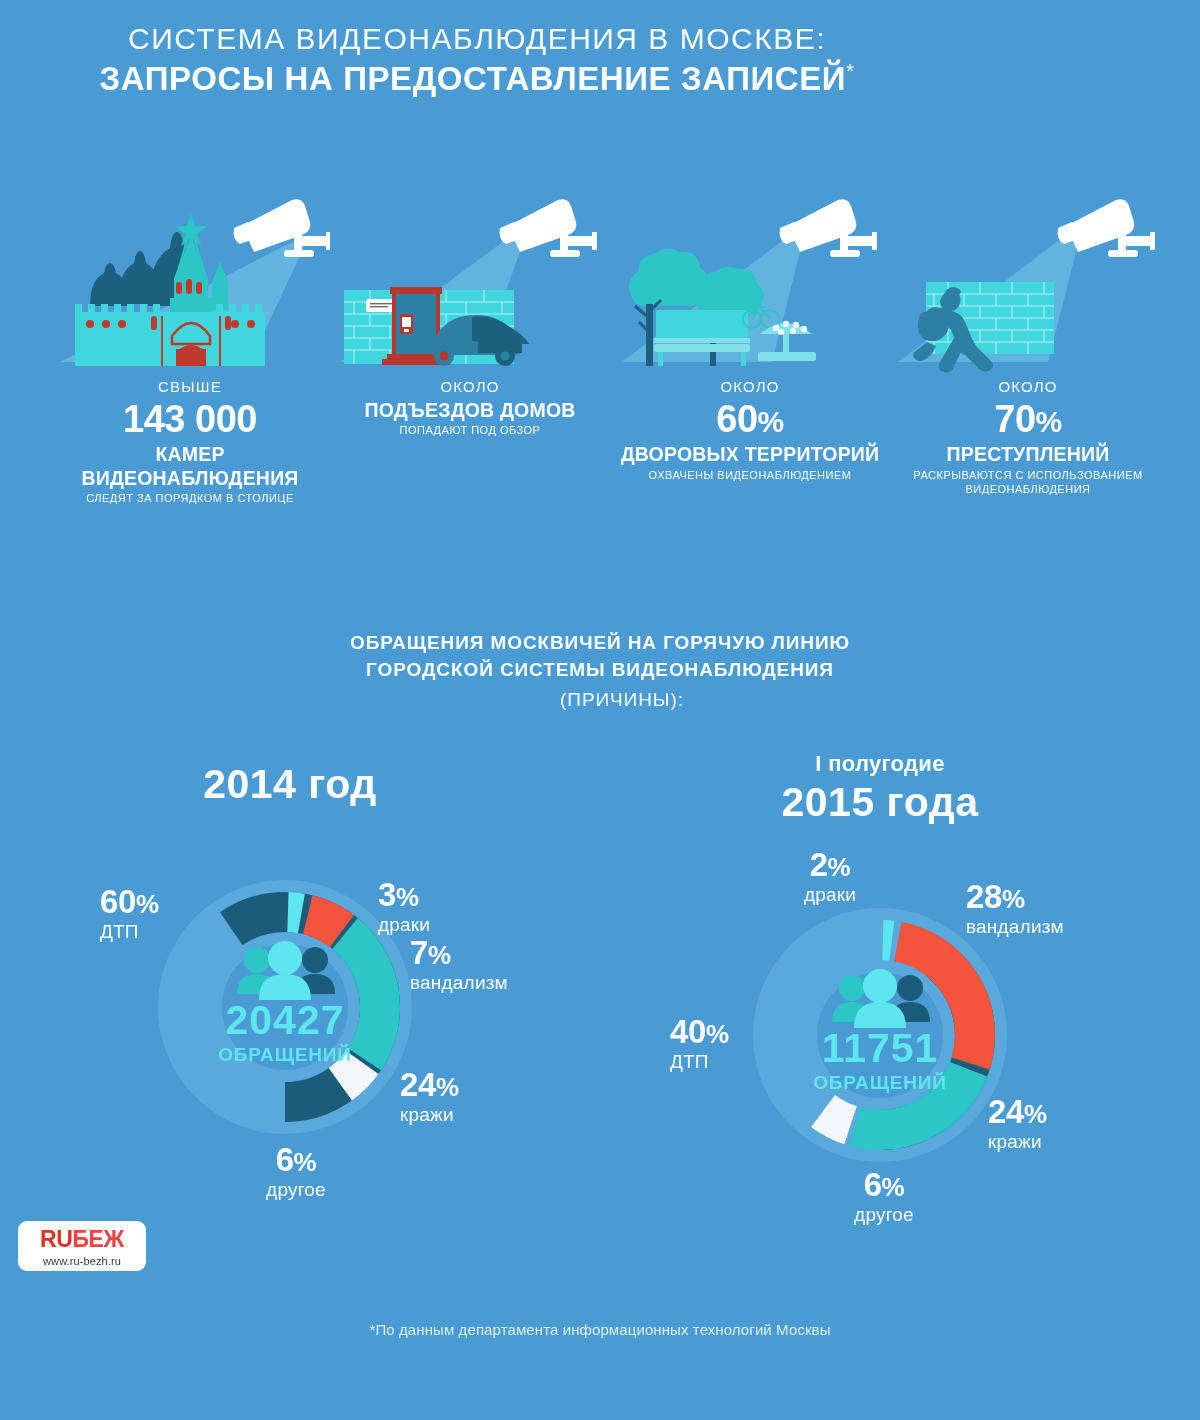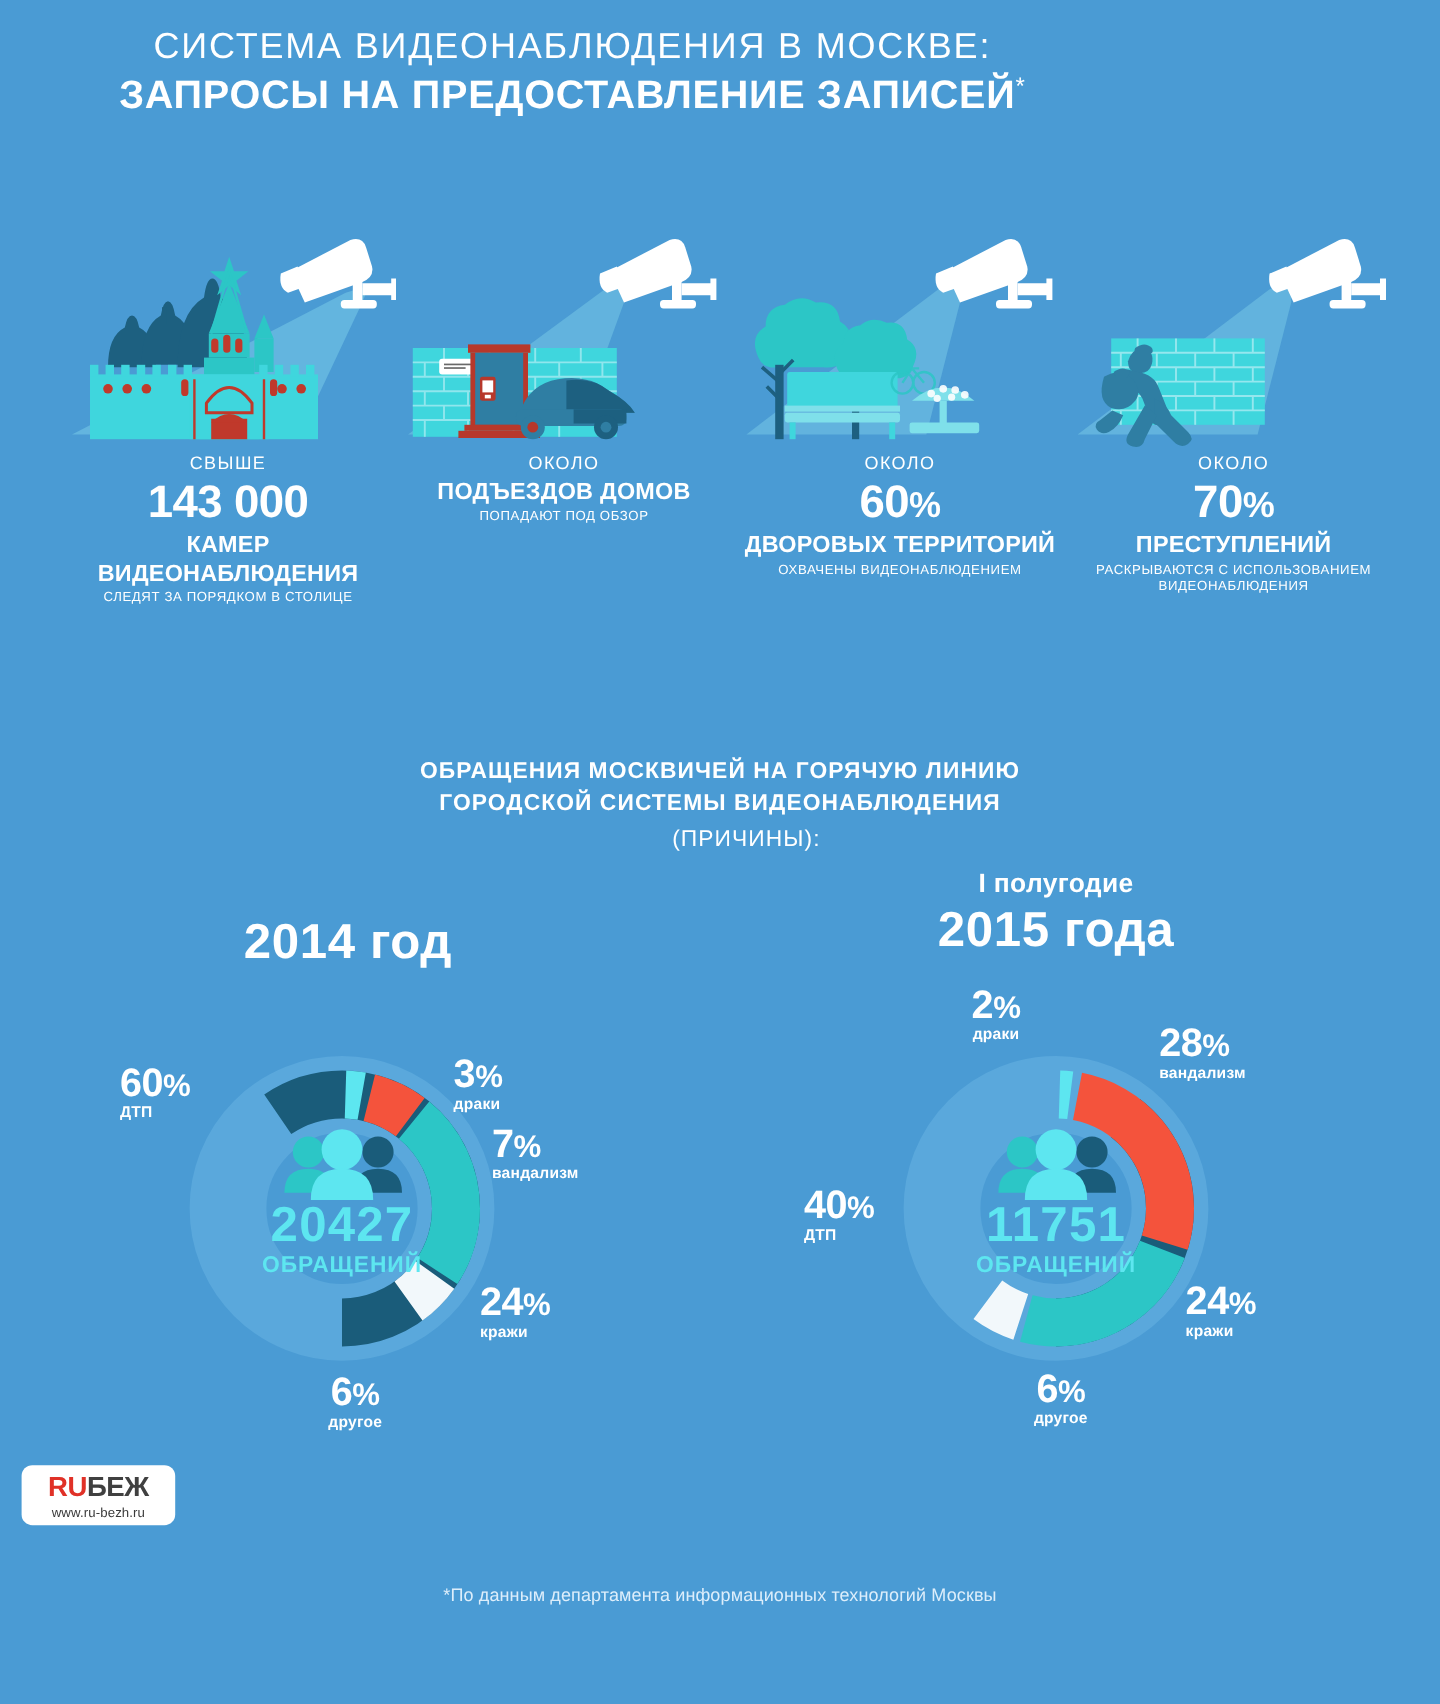--- a/index.html
+++ b/index.html
@@ -48,33 +48,33 @@
   .donut-wrap { position: absolute; }
   .donut-wrap svg { display: block; }
 
   .center-num { position: absolute; width: 100%; text-align: center; color: #5de6f0; }
   .center-num .n { font-size: 41px; font-weight: bold; letter-spacing: 1px; line-height: 1.0; }
   .center-num .w { font-size: 19px; font-weight: bold; letter-spacing: 0.8px; line-height: 1.5; }
 
   .lab { position: absolute; color: #ffffff; }
   .lab .v { font-size: 33px; font-weight: bold; line-height: 1.0; letter-spacing: -0.4px; }
   .lab .v .pct { font-size: 26px; }
-  .lab .t { font-size: 13px; font-weight: 700; line-height: 1.45; letter-spacing: 0.2px; }
+  .lab .t { font-size: 19px; font-weight: 400; line-height: 1.45; letter-spacing: 0.2px; }
   .lab.left  { text-align: left; }
   .lab.ctr   { text-align: center; }
 
   
   .logo {
     position: absolute; left: 18px; top: 1221px;
     width: 128px; height: 50px; background: #ffffff;
     border-radius: 9px; padding-top: 7px; text-align: center;
   }
   .logo .wordmark { font-size: 23px; font-weight: bold; letter-spacing: -0.4px; line-height: 1.0; }
   .logo .wordmark .ru { color: #e03127; }
-  .logo .wordmark .bz { color: #404040; }
+  .logo .wordmark .bz { color: #ef4444; }
   .logo .url { font-size: 11px; color: #3a3a3a; letter-spacing: 0.1px; margin-top: 4px; }
 
   
   .footnote {
     position: absolute; left: 0; top: 1321px; width: 1200px;
     text-align: center; color: #ddeefb; font-size: 15px; letter-spacing: 0.1px;
   }
 </style>
 </head>
 <body>
@@ -437,21 +437,21 @@
     <div class="lab left" style="left:340px; top:308px; width:130px;">
       <div class="v"><span>24</span><span class="pct">%</span></div>
       <div class="t">кражи</div>
     </div>
     <div class="lab ctr" style="left:182px; top:383px; width:108px;">
       <div class="v"><span>6</span><span class="pct">%</span></div>
       <div class="t">другое</div>
     </div>
   </div>
 
-  <div class="donut-block" style="left:650px; top:722px; width:460px; height:470px;">
+  <div class="donut-block" style="left:650px; top:750px; width:460px; height:470px;">
     <div class="donut-title" style="top:0;">
       <div class="pre">I полугодие</div>
       <div class="yr">2015 года</div>
     </div>
 
     <div class="donut-wrap" style="left:95px; top:150px;">
       <svg width="270" height="270" viewBox="0 0 270 270">
         <circle cx="135" cy="135" r="95" fill="none" stroke="#5aa8dc" stroke-width="64"></circle>
         <g fill="none" stroke-width="40" transform="rotate(-90 135 135)">
 

